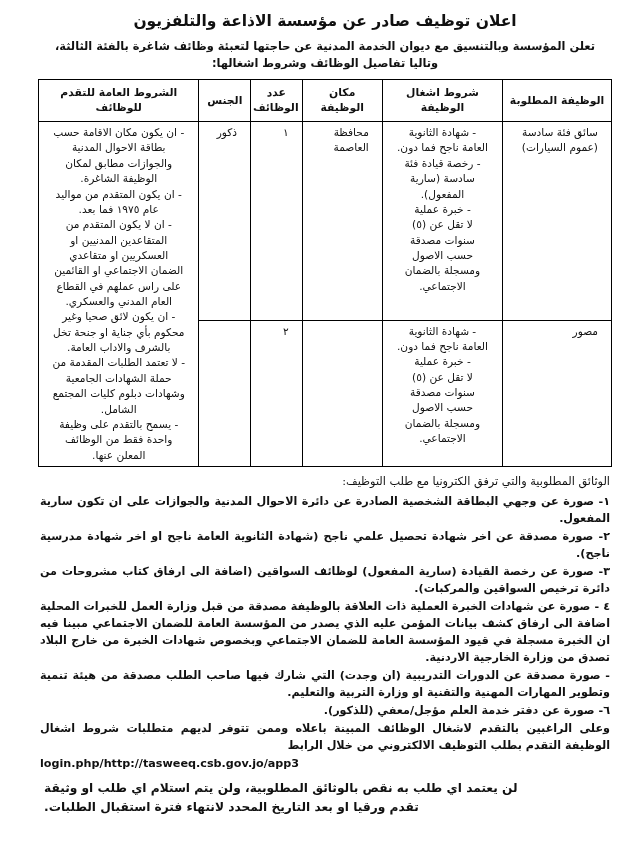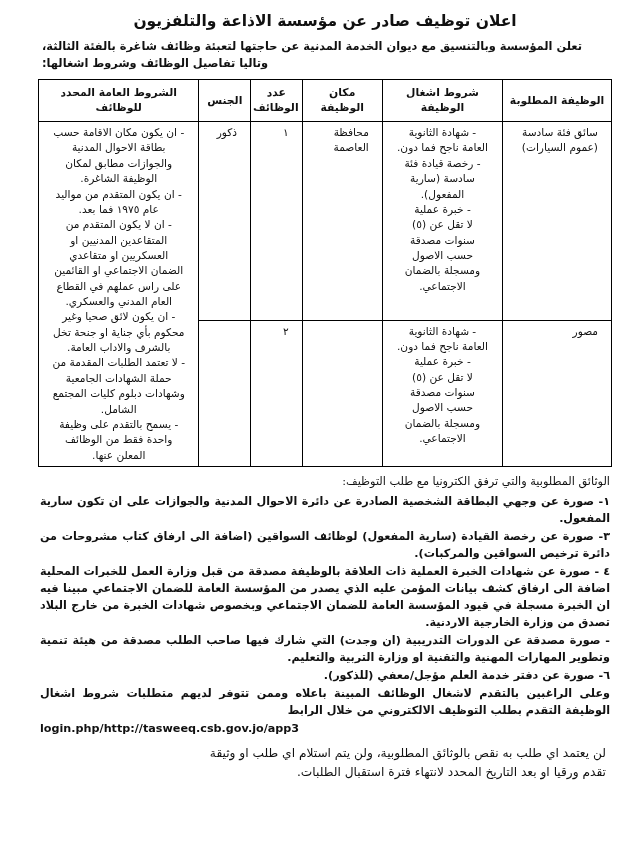--- a/index.html
+++ b/index.html
@@ -27,21 +27,21 @@
     text-align: center;
     font-size: 15.5px;
     font-weight: bold;
     letter-spacing: 0px;
     margin: 4px 0 7px 0;
     line-height: 1.2;
   }
   .intro {
     font-size: 11.4px;
     line-height: 1.5;
-    text-align: left;
+    text-align: center;
     margin: 0 4px 7px 4px;
     font-weight: bold;
   }
   table.jobs {
     width: 100%;
     border-collapse: collapse;
     table-layout: fixed;
     font-size: 10.6px;
   }
   table.jobs th, table.jobs td {
@@ -96,23 +96,23 @@
   }
   .link-line {
     direction: ltr;
     text-align: center;
     font-size: 11.2px;
     font-weight: bold;
     margin: 1px 2px;
   }
   .footer-note {
     margin: 7px 6px 0 6px;
-    text-align: right;
+    text-align: left;
     font-size: 12.2px;
-    font-weight: normal;
+    font-weight: bold;
     line-height: 1.55;
   }
 </style>
 </head>
 <body>
 
 <div class="page">
 
   <div class="title">اعلان توظيف صادر عن مؤسسة الاذاعة والتلفزيون</div>
 
@@ -127,21 +127,21 @@
       <col class="c-gender">
       <col class="c-cond">
     </colgroup>
     <thead>
       <tr>
         <th>الوظيفة المطلوبة</th>
         <th>شروط اشغال الوظيفة</th>
         <th>مكان الوظيفة</th>
         <th>عدد الوظائف</th>
         <th>الجنس</th>
-        <th>الشروط العامة المحدد للوظائف</th>
+        <th>الشروط العامة للتقدم للوظائف</th>
       </tr>
     </thead>
     <tbody>
       <tr>
         <td class="cell-center">سائق فئة سادسة (عموم السيارات)</td>
         <td class="cell-just lines">
           <p>- شهادة الثانوية العامة ناجح فما دون.</p>
           <p>- رخصة قيادة فئة سادسة (سارية المفعول).</p>
           <p>- خبرة عملية</p>
           <p>لا تقل عن (٥)</p>
@@ -177,20 +177,21 @@
         <td class="cell-center">٢</td>
         <td class="cell-center"></td>
       </tr>
     </tbody>
   </table>
 
   <div class="docs-head">الوثائق المطلوبية والتي ترفق الكترونيا مع طلب التوظيف:</div>
 
   <div class="docs-list">
     <p>١- صورة عن وجهي البطاقة الشخصية الصادرة عن دائرة الاحوال المدنية والجوازات على ان تكون سارية المفعول.</p>
+    <p>٢- صورة مصدقة عن اخر شهادة تحصيل علمي ناجح (شهادة الثانوية العامة ناجح او اخر شهادة مدرسية ناجح).</p>
     <p>٣- صورة عن رخصة القيادة (سارية المفعول) لوظائف السواقين (اضافة الى ارفاق كتاب مشروحات من دائرة ترخيص السواقين والمركبات).</p>
     <p>٤ - صورة عن شهادات الخبرة العملية ذات العلاقة بالوظيفة مصدقة من قبل وزارة العمل للخبرات المحلية اضافة الى ارفاق كشف بيانات المؤمن عليه الذي يصدر من المؤسسة العامة للضمان الاجتماعي مبينا فيه ان الخبرة مسجلة في قيود المؤسسة العامة للضمان الاجتماعي وبخصوص شهادات الخبرة من خارج البلاد تصدق من وزارة الخارجية الاردنية.</p>
     <p>- صورة مصدقة عن الدورات التدريبية (ان وجدت) التي شارك فيها صاحب الطلب مصدقة من هيئة تنمية وتطوير المهارات المهنية والتقنية او وزارة التربية والتعليم.</p>
     <p>٦- صورة عن دفتر خدمة العلم مؤجل/معفي (للذكور).</p>
   </div>
 
   <div class="tail">
     <p>وعلى الراغبين بالتقدم لاشغال الوظائف المبينة باعلاه وممن تتوفر لديهم متطلبات شروط اشغال الوظيفة التقدم بطلب التوظيف الالكتروني من خلال الرابط</p>
     <p class="link-line">login.php/http://tasweeq.csb.gov.jo/app3</p>
   </div>

